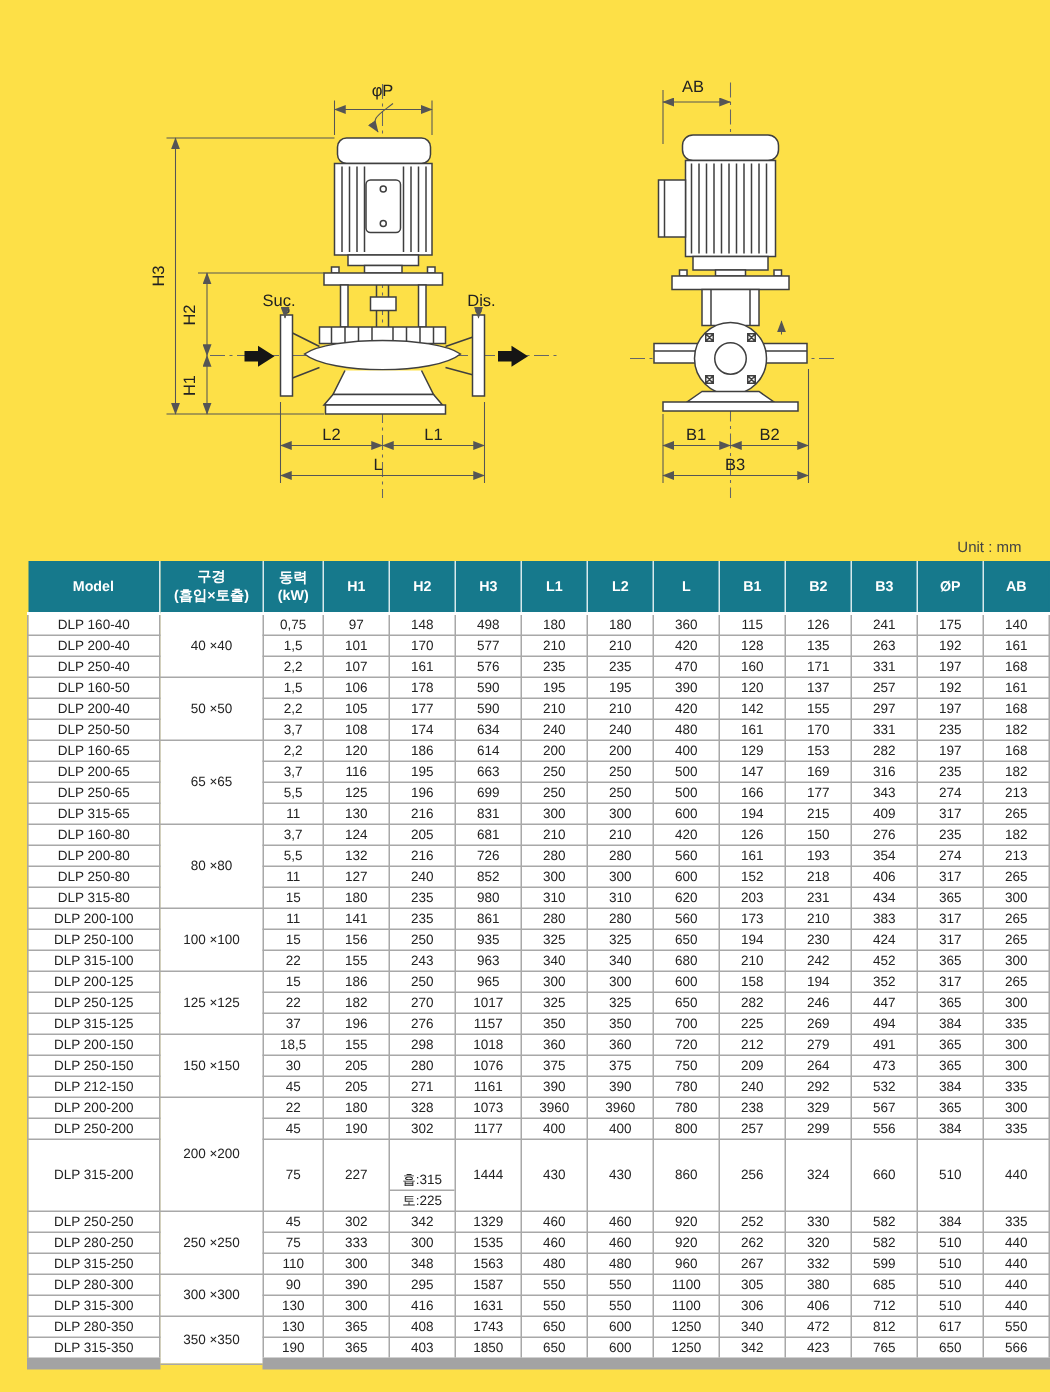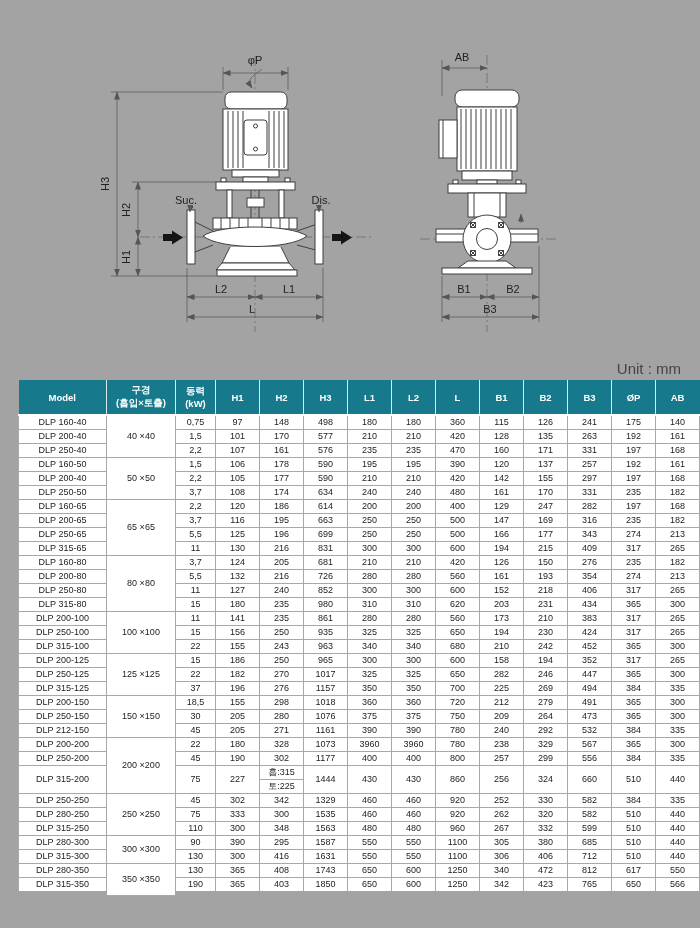--- a/index.html
+++ b/index.html
@@ -1,35 +1,35 @@
 <!DOCTYPE html>
 <html><head>
 <meta charset="utf-8">
 <style>
   html,body{margin:0;padding:0;background:#fff;}
   body{font-family:"Liberation Sans", sans-serif;}
-  .page{width:700px;height:928px;background:#a3a3a3;position:relative;overflow:hidden;}
+  .page{width:700px;height:928px;background:#fde047;position:relative;overflow:hidden;}
   svg.drawings{display:block;width:700px;height:348px;margin:0;}
   .draw{stroke:#3f3f3f;stroke-width:1;fill:none;}
   .fillw{fill:#fff;stroke:#3f3f3f;stroke-width:1;}
   .dim{stroke:#555;stroke-width:0.7;fill:none;}
   .cl{stroke:#666;stroke-width:0.7;fill:none;stroke-dasharray:10 3 2 3;}
   .solid{fill:#151515;stroke:none;}
   text.lbl{font-size:11px;fill:#222;}
-  .unit-note{width:662px;margin:12px 11px 3px 19px;text-align:right;font-size:15px;color:#444;}
+  .unit-note{width:662px;margin:12px 11px 3px 19px;text-align:right;font-size:10px;color:#444;}
   table.dim-table{border-collapse:collapse;table-layout:fixed;width:681px;margin-left:18px;font-size:9px;color:#222;}
   thead th{background:#16798c;color:#fff;font-weight:bold;font-size:9.5px;white-space:pre-line;
            height:34px;padding:0;border-right:1px solid #d8eaec;border-bottom:2px solid #fff;vertical-align:middle;}
   thead th:last-child{border-right:1px solid #16798c;}
   tbody td{border:1px solid #a8a8a8;text-align:center;height:13px;padding:0;line-height:1.2;background:#fff;}
   tr.group-start td{border-top:1.7px solid #5a5a5a;}
   tbody tr:last-child td{border-bottom:8px solid #a3a3a3;}
   td.split{padding:0;}
   td.split div{height:13px;line-height:13px;}
-  td.split .sp-top{border-bottom:1px solid #a8a8a8;}
+  td.split .sp-top{border-bottom:1px solid #a8a8a8;margin-top:20px;}
 </style>
 </head>
 <body>
 
 <div class="page">
 
   <svg class="drawings" viewBox="0 0 700 348">
     <defs>
       <marker id="arr" viewBox="0 0 8 6" markerWidth="8" markerHeight="6" refX="7.5" refY="3" orient="auto-start-reverse" markerUnits="userSpaceOnUse">
         <path d="M0 0 L8 3 L0 6 Z" fill="#555"></path>
@@ -287,21 +287,21 @@
           <td>DLP 160-65</td>
           <td rowspan="4">65 ×65</td>
           <td>2,2</td>
           <td>120</td>
           <td>186</td>
           <td>614</td>
           <td>200</td>
           <td>200</td>
           <td>400</td>
           <td>129</td>
-          <td>247</td>
+          <td>153</td>
           <td>282</td>
           <td>197</td>
           <td>168</td>
         </tr>
         <tr>
           <td>DLP 200-65</td>
           <td>3,7</td>
           <td>116</td>
           <td>195</td>
           <td>663</td>

